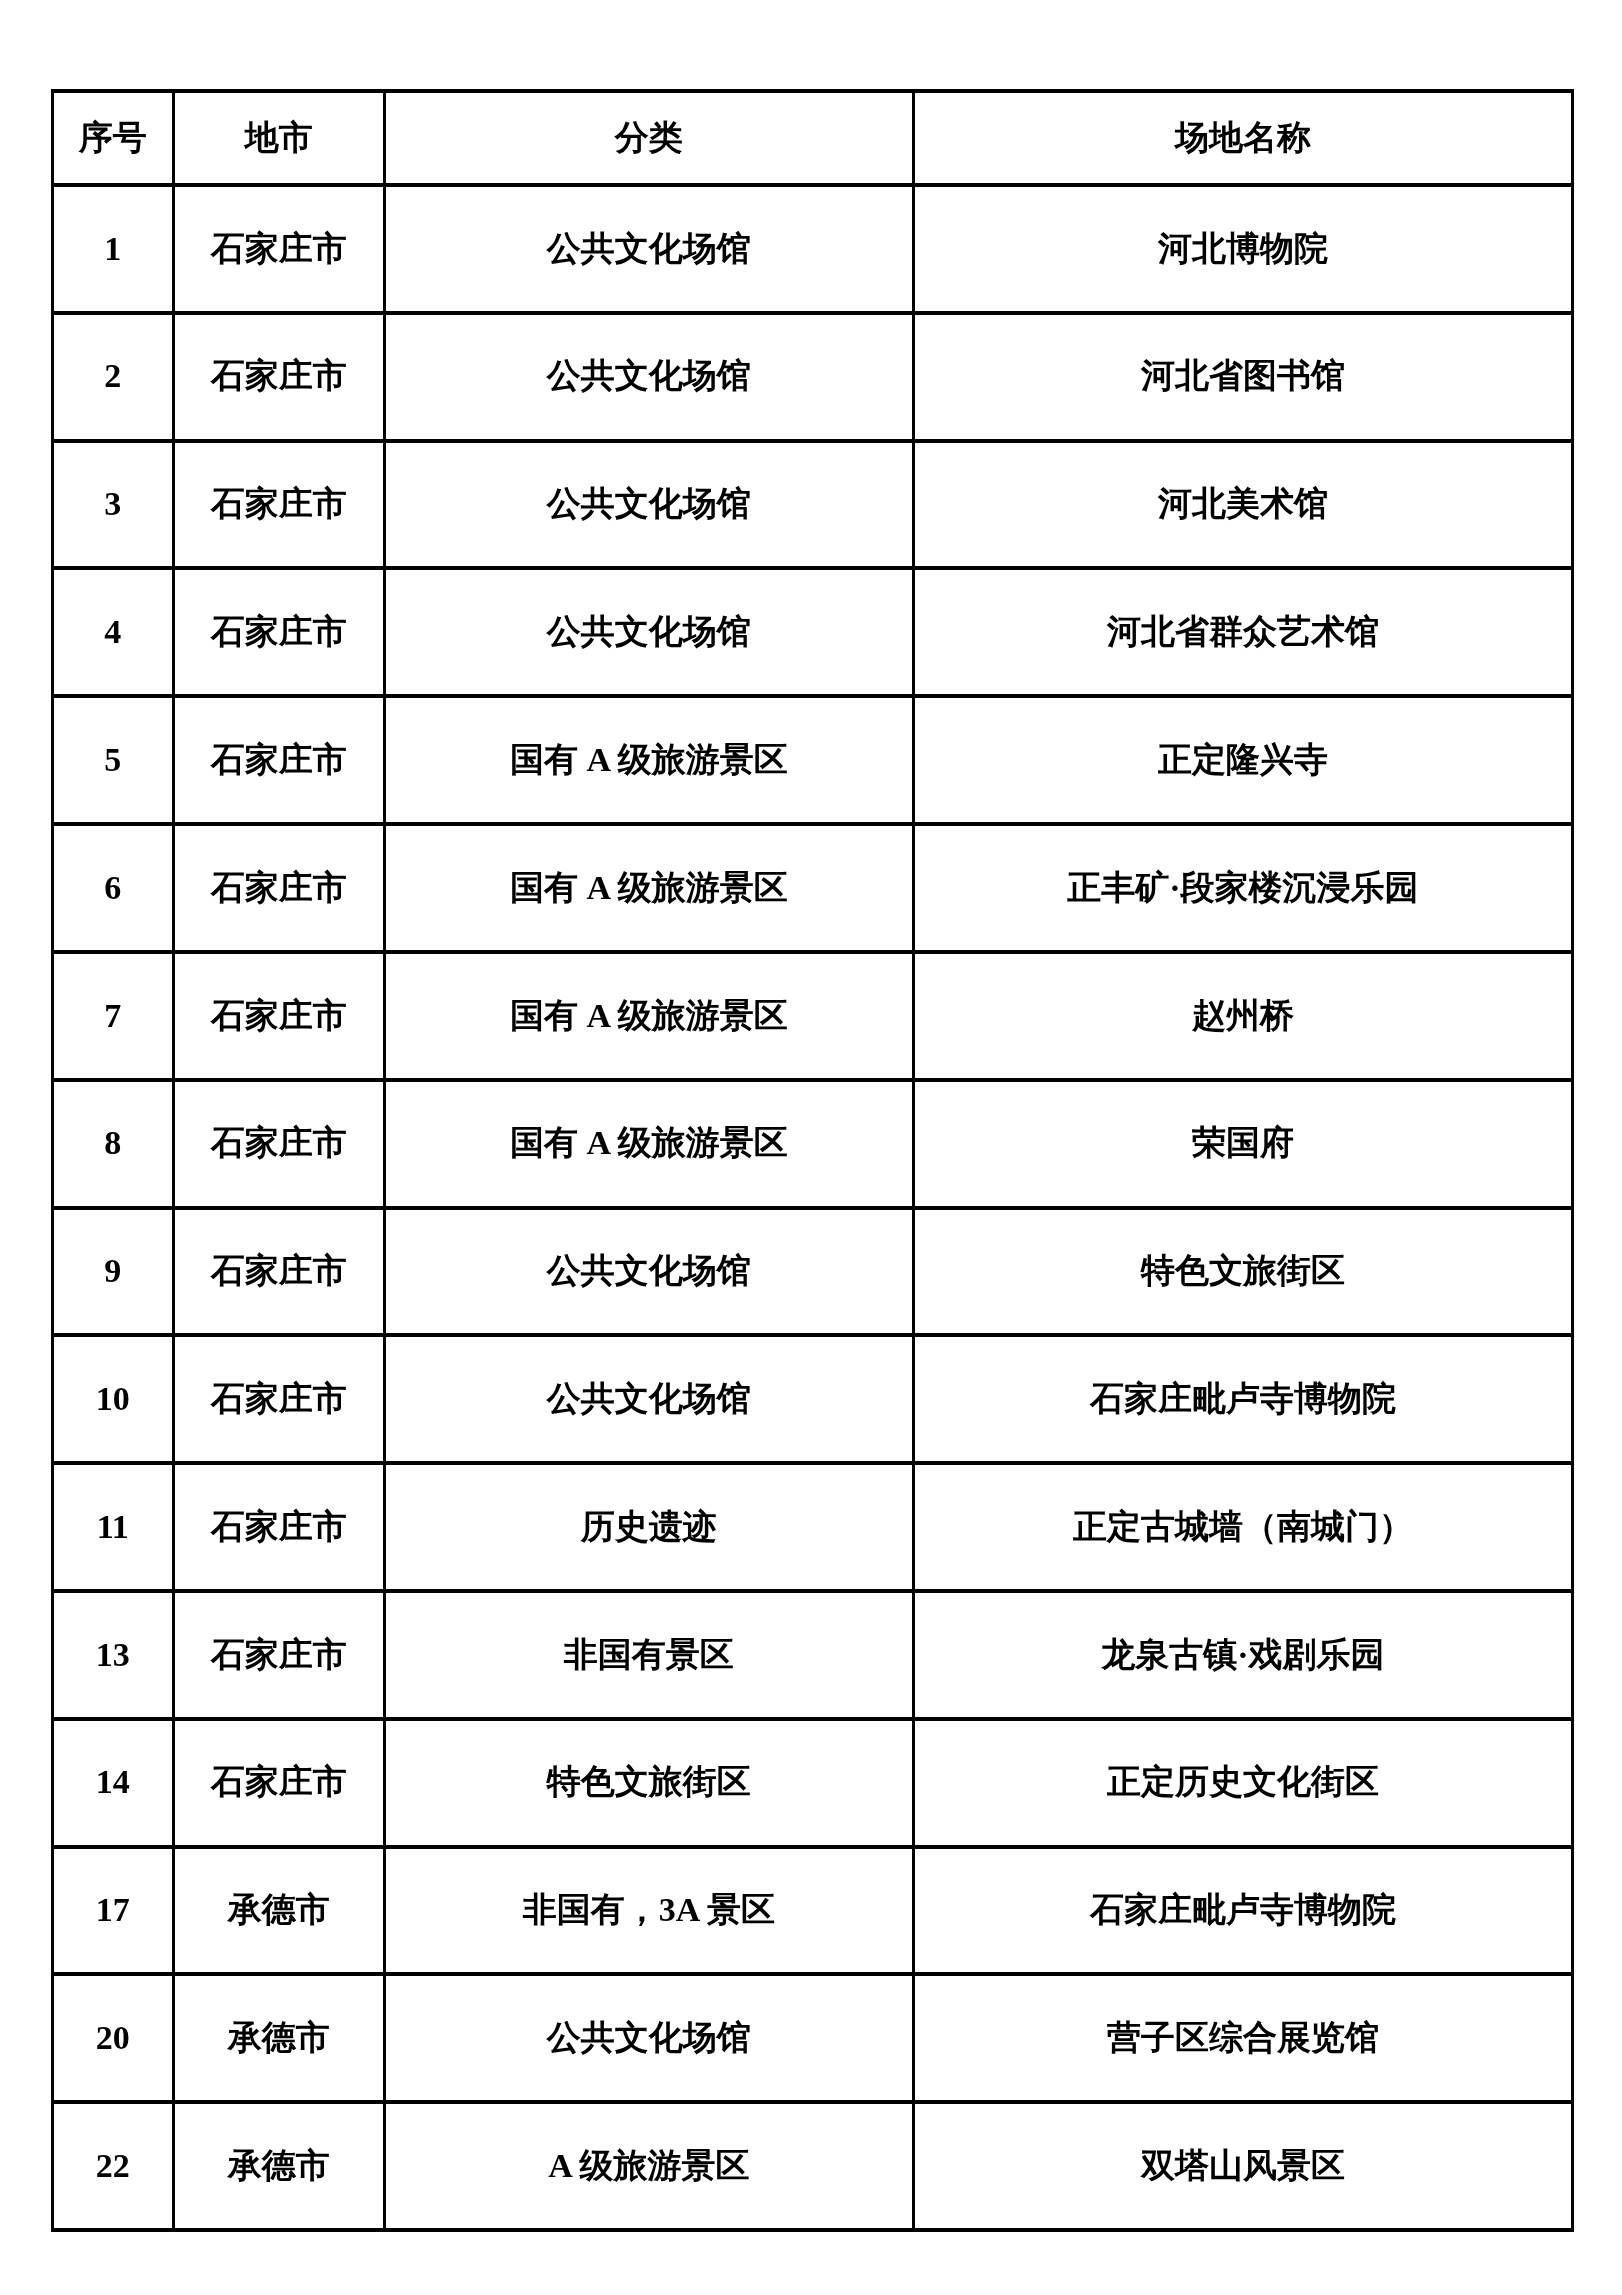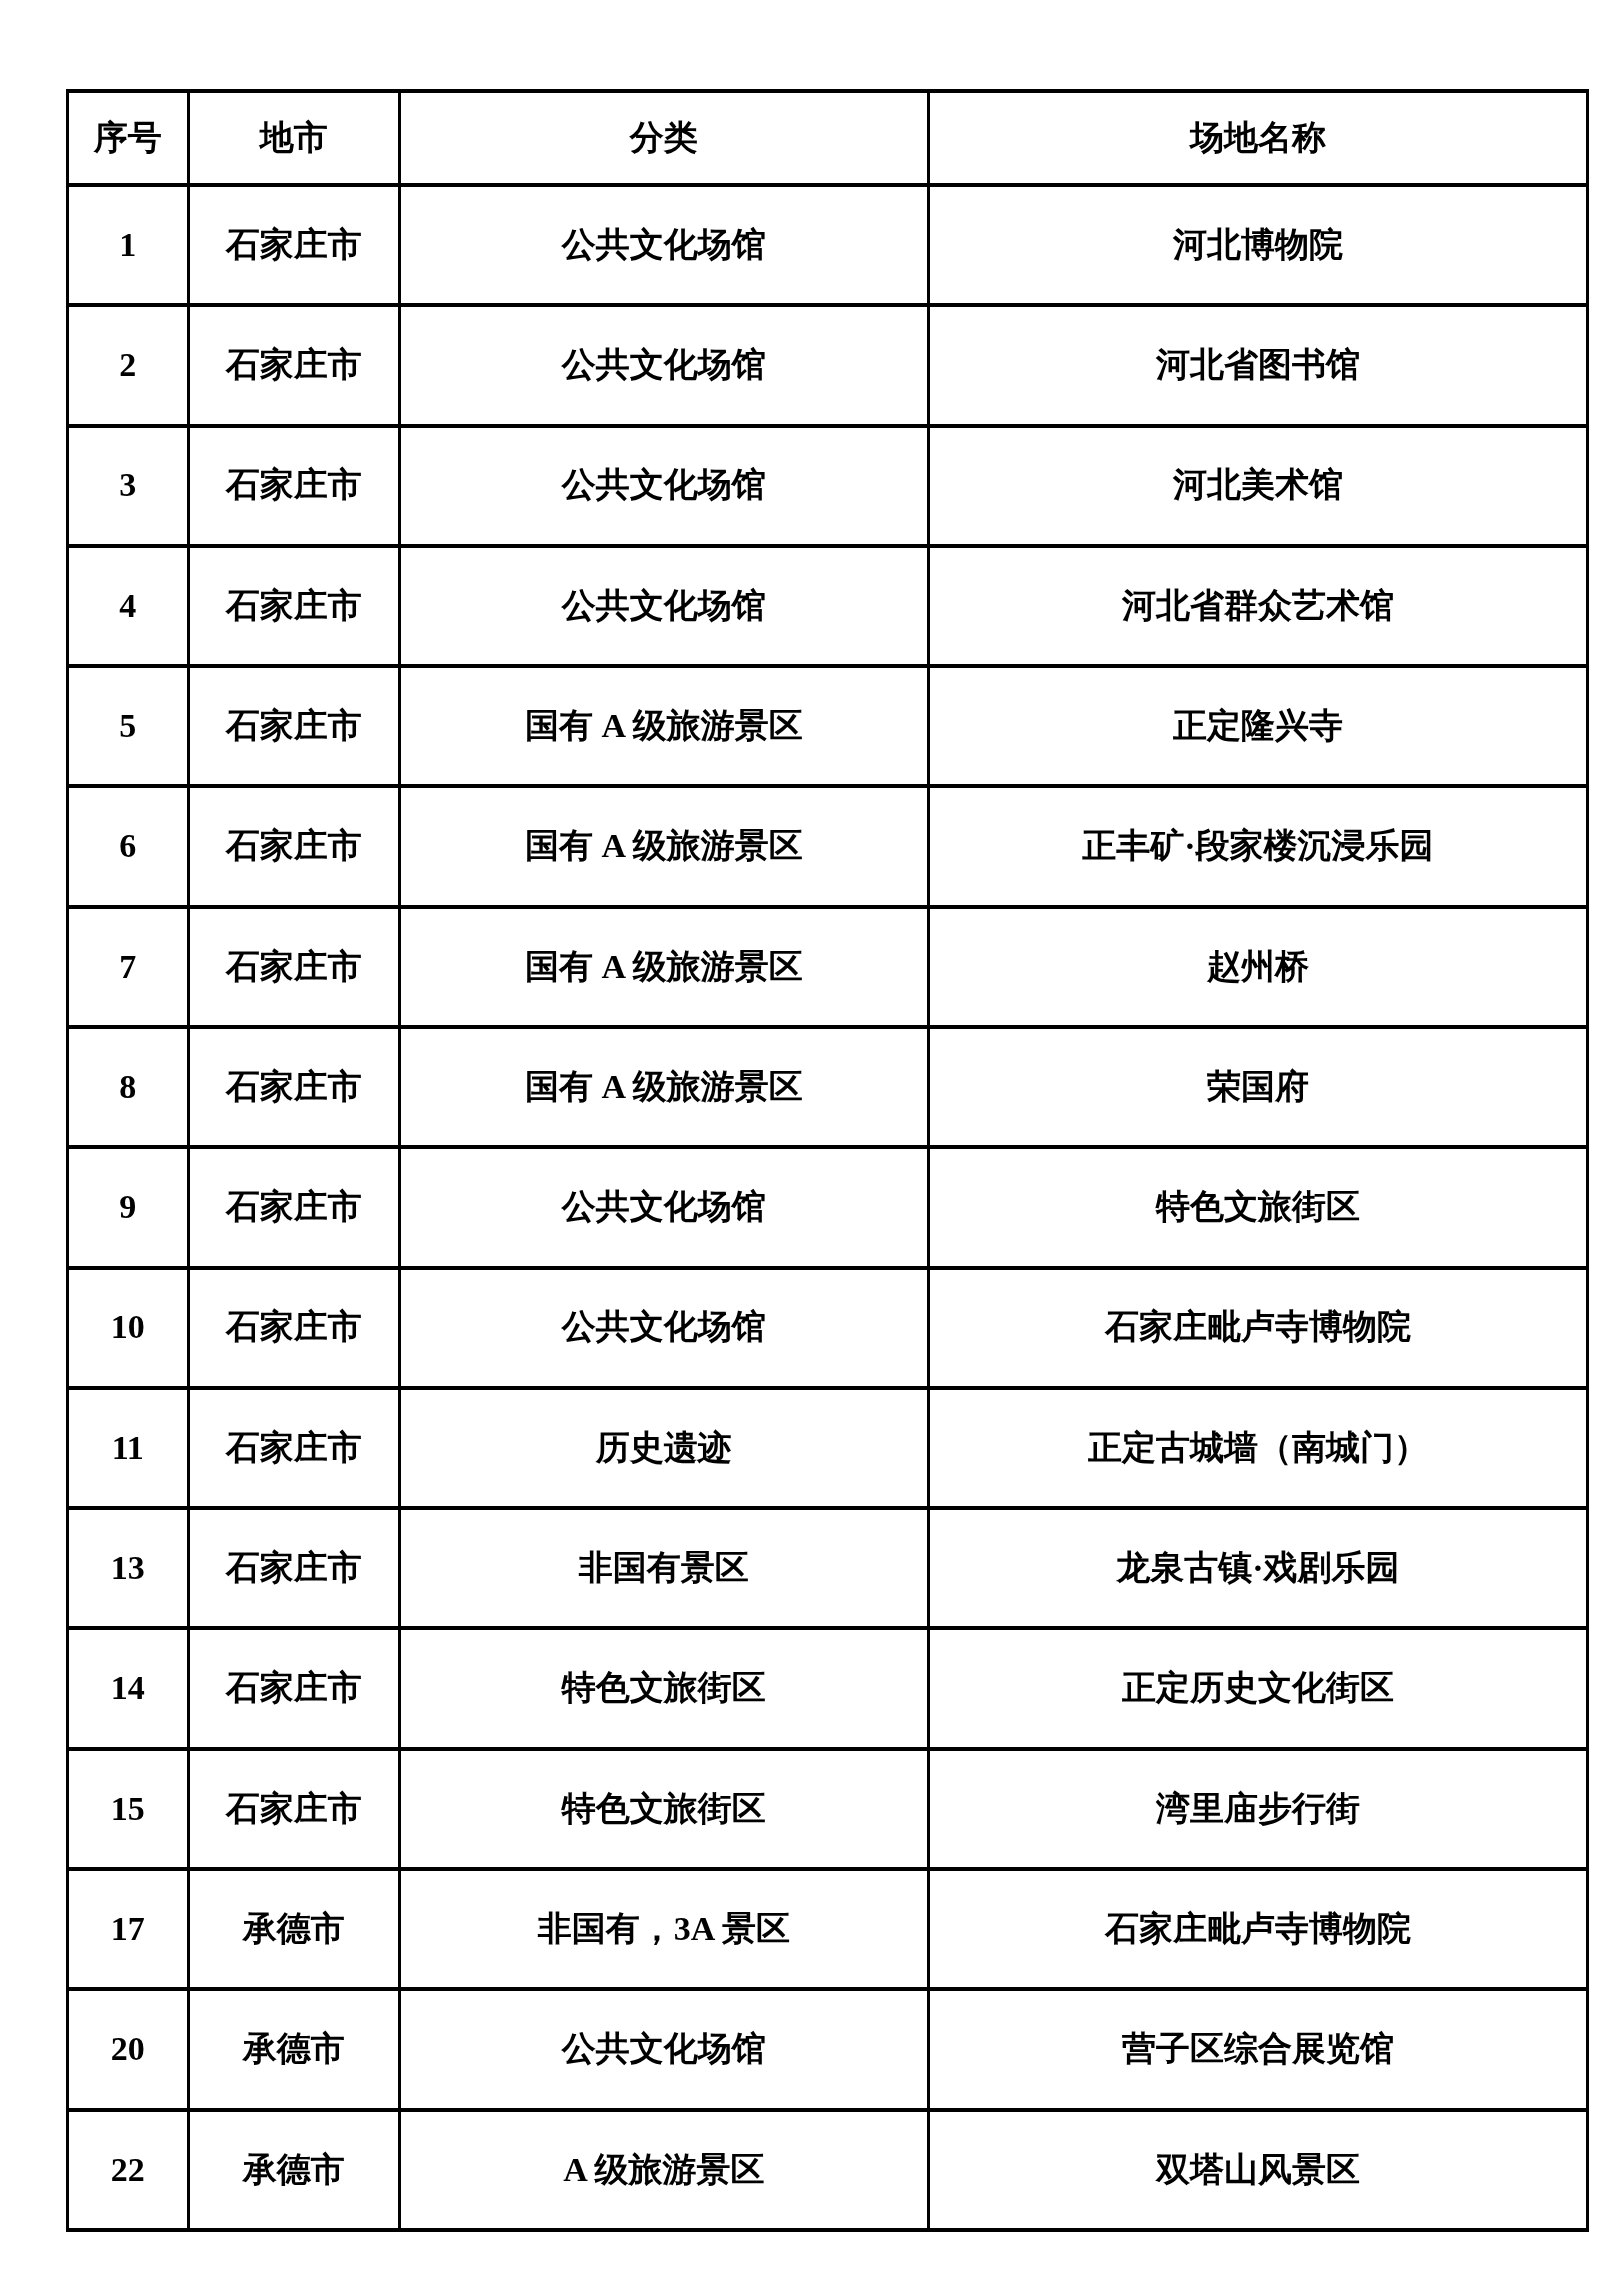--- a/index.html
+++ b/index.html
@@ -18,21 +18,20 @@
     left: 51px;
     top: 89px;
     width: 1523px;
     height: 2143px;
   }
   table.venues {
     width: 100%;
     height: 100%;
     border-collapse: collapse;
     table-layout: fixed;
-    margin-left: 15px;
   }
   table.venues th,
   table.venues td {
     border: 3.3px solid #000000;
     border-top-width: 4.6px;
     border-bottom-width: 4.6px;
     text-align: center;
     vertical-align: middle;
     font-weight: bold;
     font-size: 34px;
@@ -140,26 +139,20 @@
           <td>非国有景区</td>
           <td>龙泉古镇·戏剧乐园</td>
         </tr>
         <tr>
           <td>14</td>
           <td>石家庄市</td>
           <td>特色文旅街区</td>
           <td>正定历史文化街区</td>
         </tr>
         <tr>
-          <td>15</td>
-          <td>石家庄市</td>
-          <td>特色文旅街区</td>
-          <td>湾里庙步行街</td>
-        </tr>
-        <tr>
           <td>17</td>
           <td>承德市</td>
           <td>非国有，3A 景区</td>
           <td>石家庄毗卢寺博物院</td>
         </tr>
         <tr>
           <td>20</td>
           <td>承德市</td>
           <td>公共文化场馆</td>
           <td>营子区综合展览馆</td>

